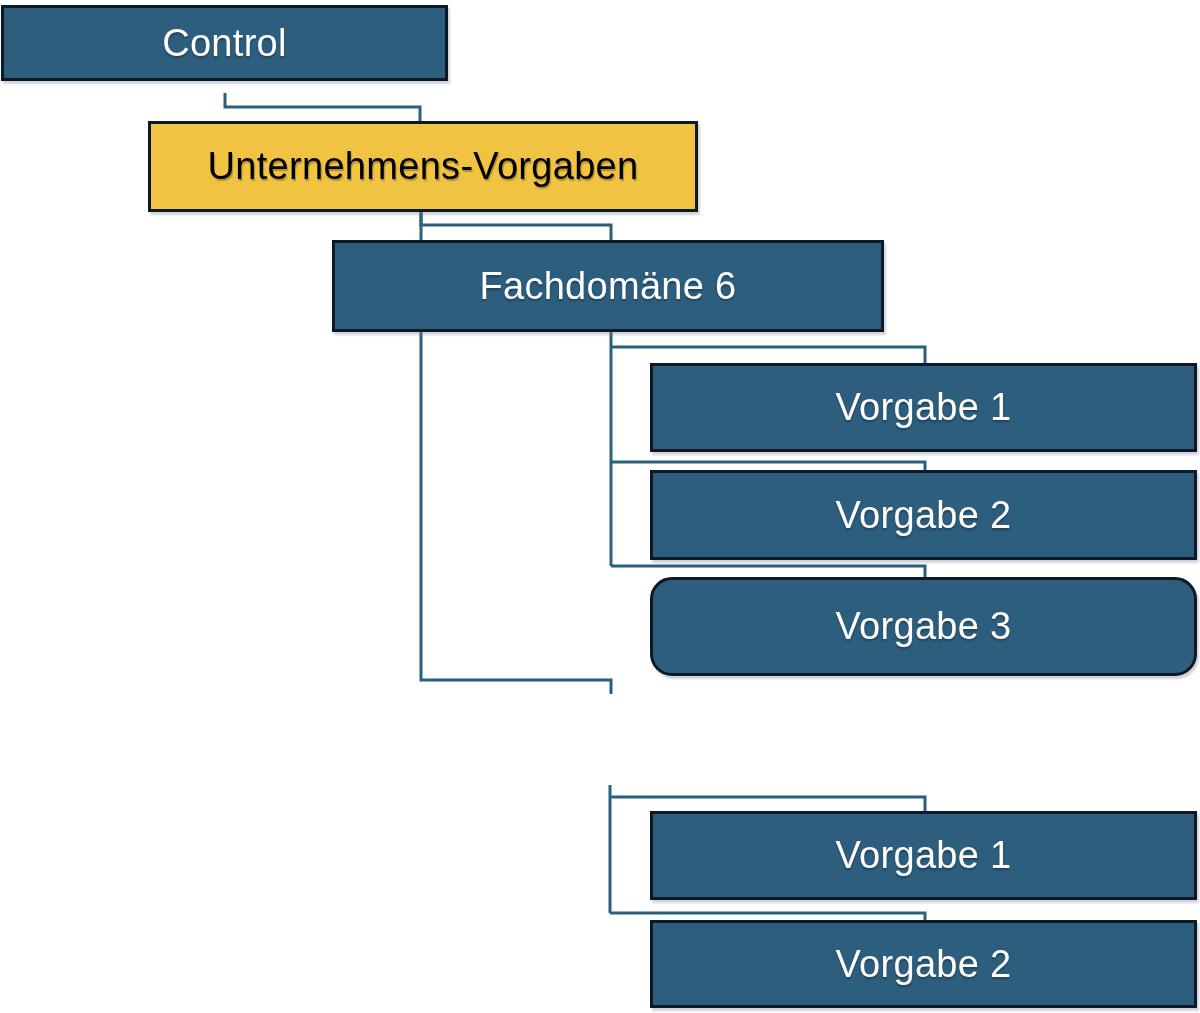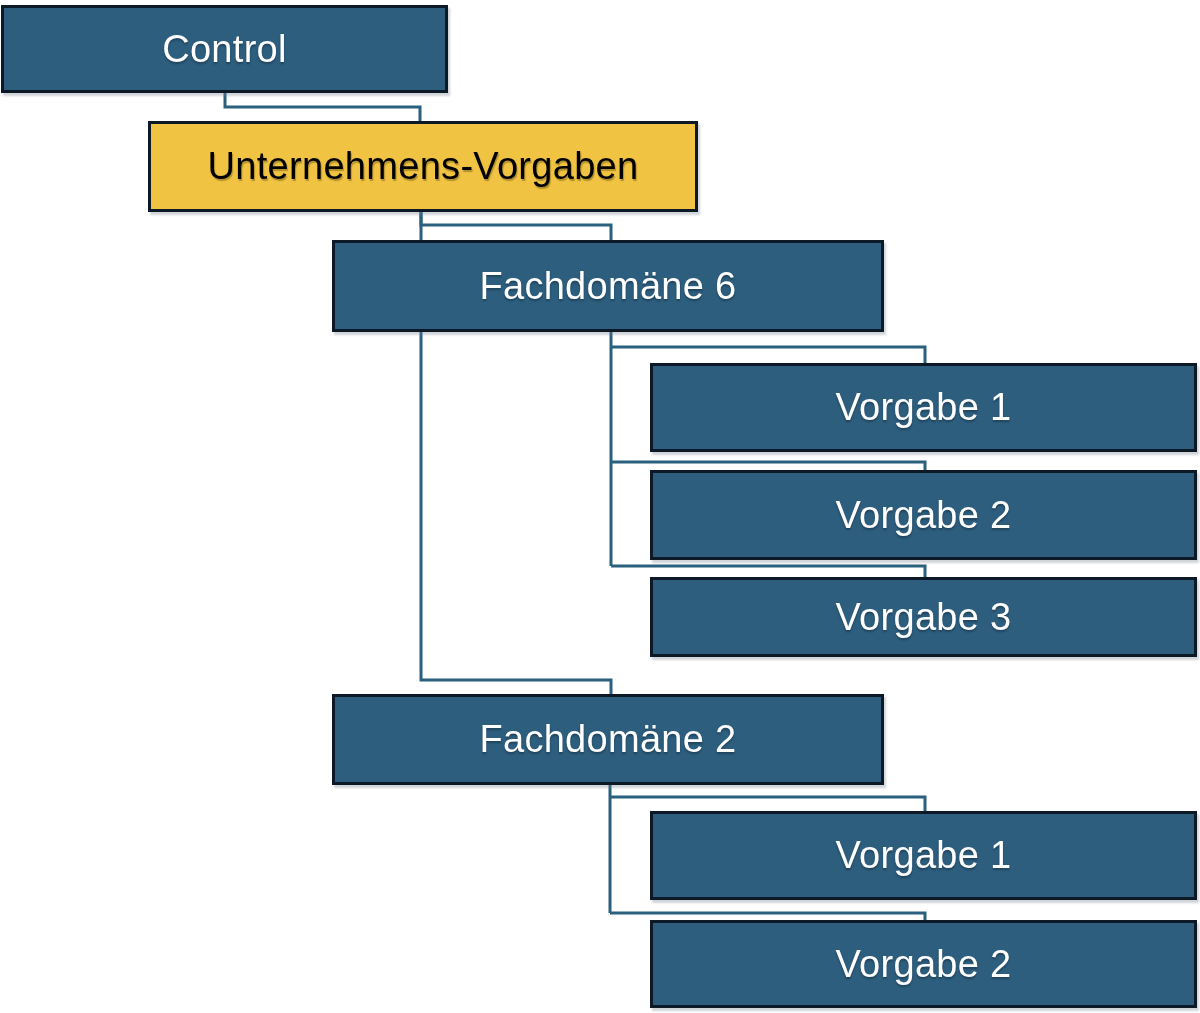--- a/index.html
+++ b/index.html
@@ -66,47 +66,44 @@
     <path d="M421 212 L421 225 L611 225 L611 240"></path>
     <path d="M611 332 L611 566"></path>
     <path d="M611 347 L925 347 L925 363"></path>
     <path d="M611 462 L925 462 L925 470"></path>
     <path d="M611 566 L925 566 L925 577"></path>
     <path d="M610 785 L610 913"></path>
     <path d="M610 797 L925 797 L925 811"></path>
     <path d="M610 913 L925 913 L925 920"></path>
   </svg>
 
-  <div class="node blue" style="left:1px; top:5px; width:447px; height:88px;">
+  <div class="node blue" style="left:1px; top:5px; width:447px; height:76px;">
     <span class="lbl">Control</span>
   </div>
 
   <div class="node gold" style="left:148px; top:121px; width:550px; height:91px;">
     <span class="lbl">Unternehmens-Vorgaben</span>
   </div>
 
   <div class="node blue" style="left:332px; top:240px; width:552px; height:92px;">
     <span class="lbl">Fachdomäne 6</span>
   </div>
 
   <div class="node blue" style="left:650px; top:363px; width:547px; height:89px;">
     <span class="lbl">Vorgabe 1</span>
   </div>
 
   <div class="node blue" style="left:650px; top:470px; width:547px; height:90px;">
     <span class="lbl">Vorgabe 2</span>
   </div>
 
-  <div class="node blue" style="left:650px; top:577px; width:547px; height:80px;">
+  <div class="node blue" style="left:650px; top:577px; width:547px; height:99px;border-radius:22px;">
     <span class="lbl">Vorgabe 3</span>
   </div>
 
-  <div class="node blue" style="left:332px; top:694px; width:552px; height:91px;">
-    <span class="lbl">Fachdomäne 2</span>
-  </div>
 
   <div class="node blue" style="left:650px; top:811px; width:547px; height:89px;">
     <span class="lbl">Vorgabe 1</span>
   </div>
 
   <div class="node blue" style="left:650px; top:920px; width:547px; height:88px;">
     <span class="lbl">Vorgabe 2</span>
   </div>
 
 </div>

